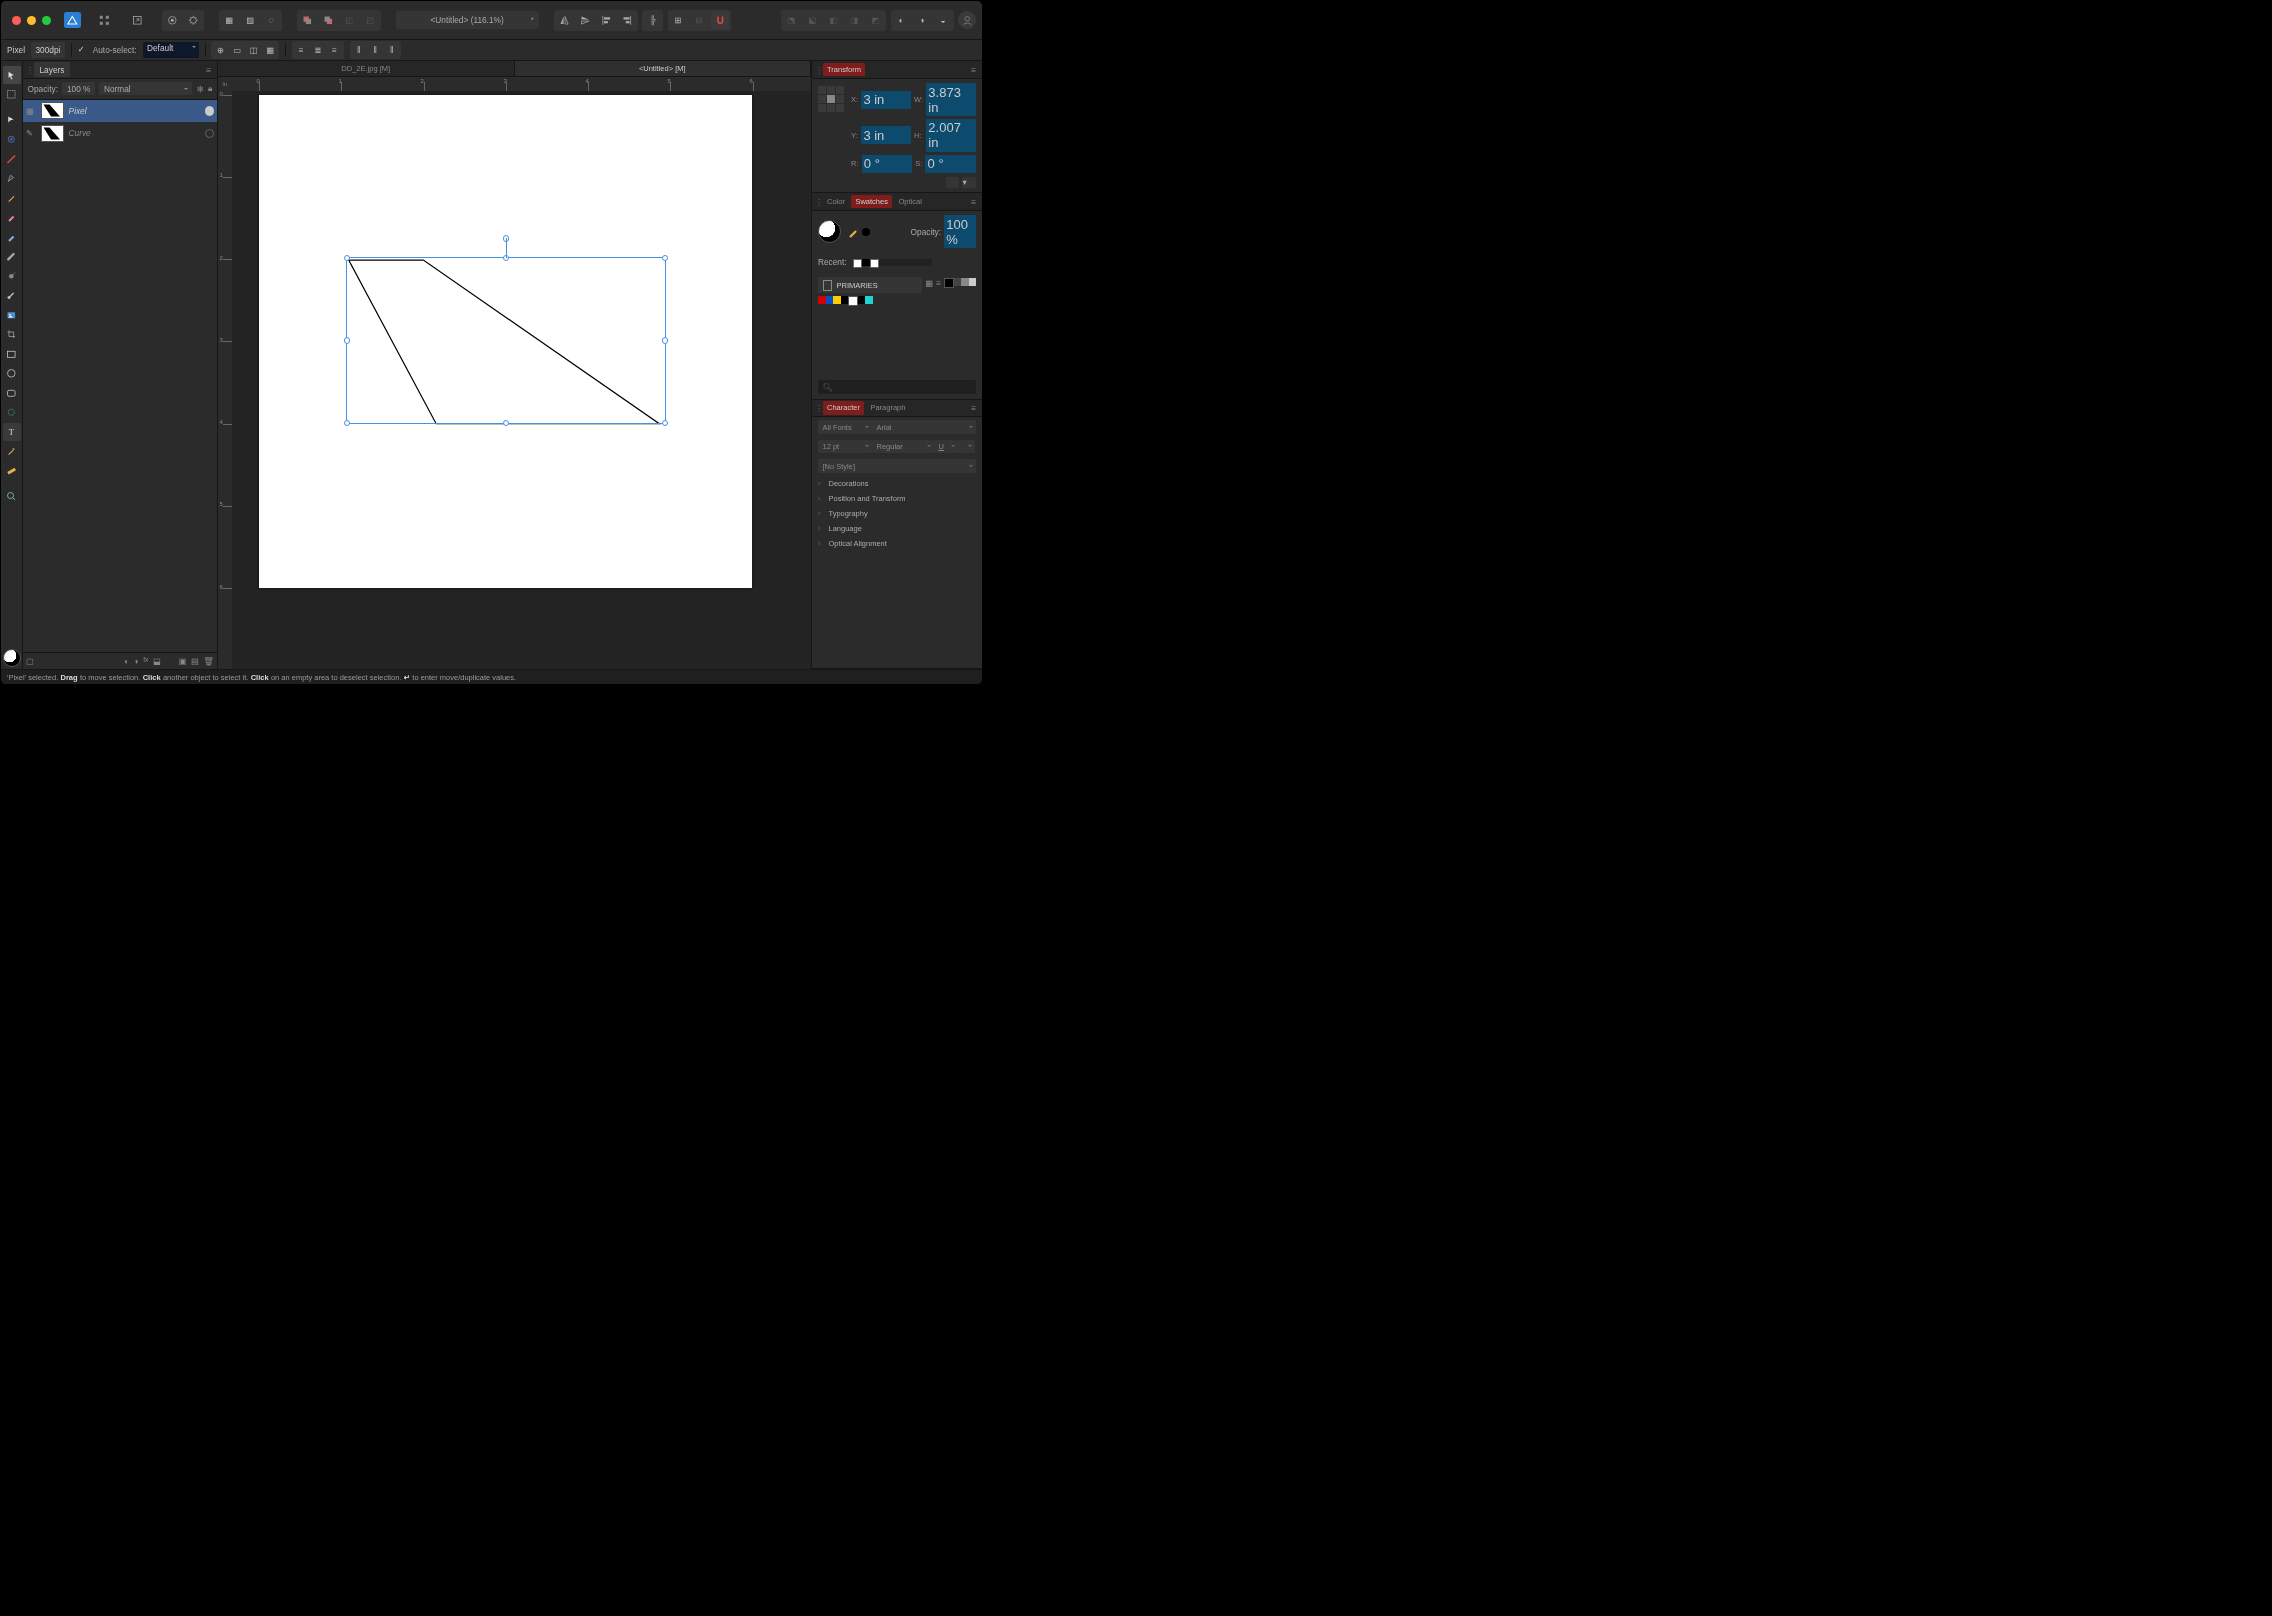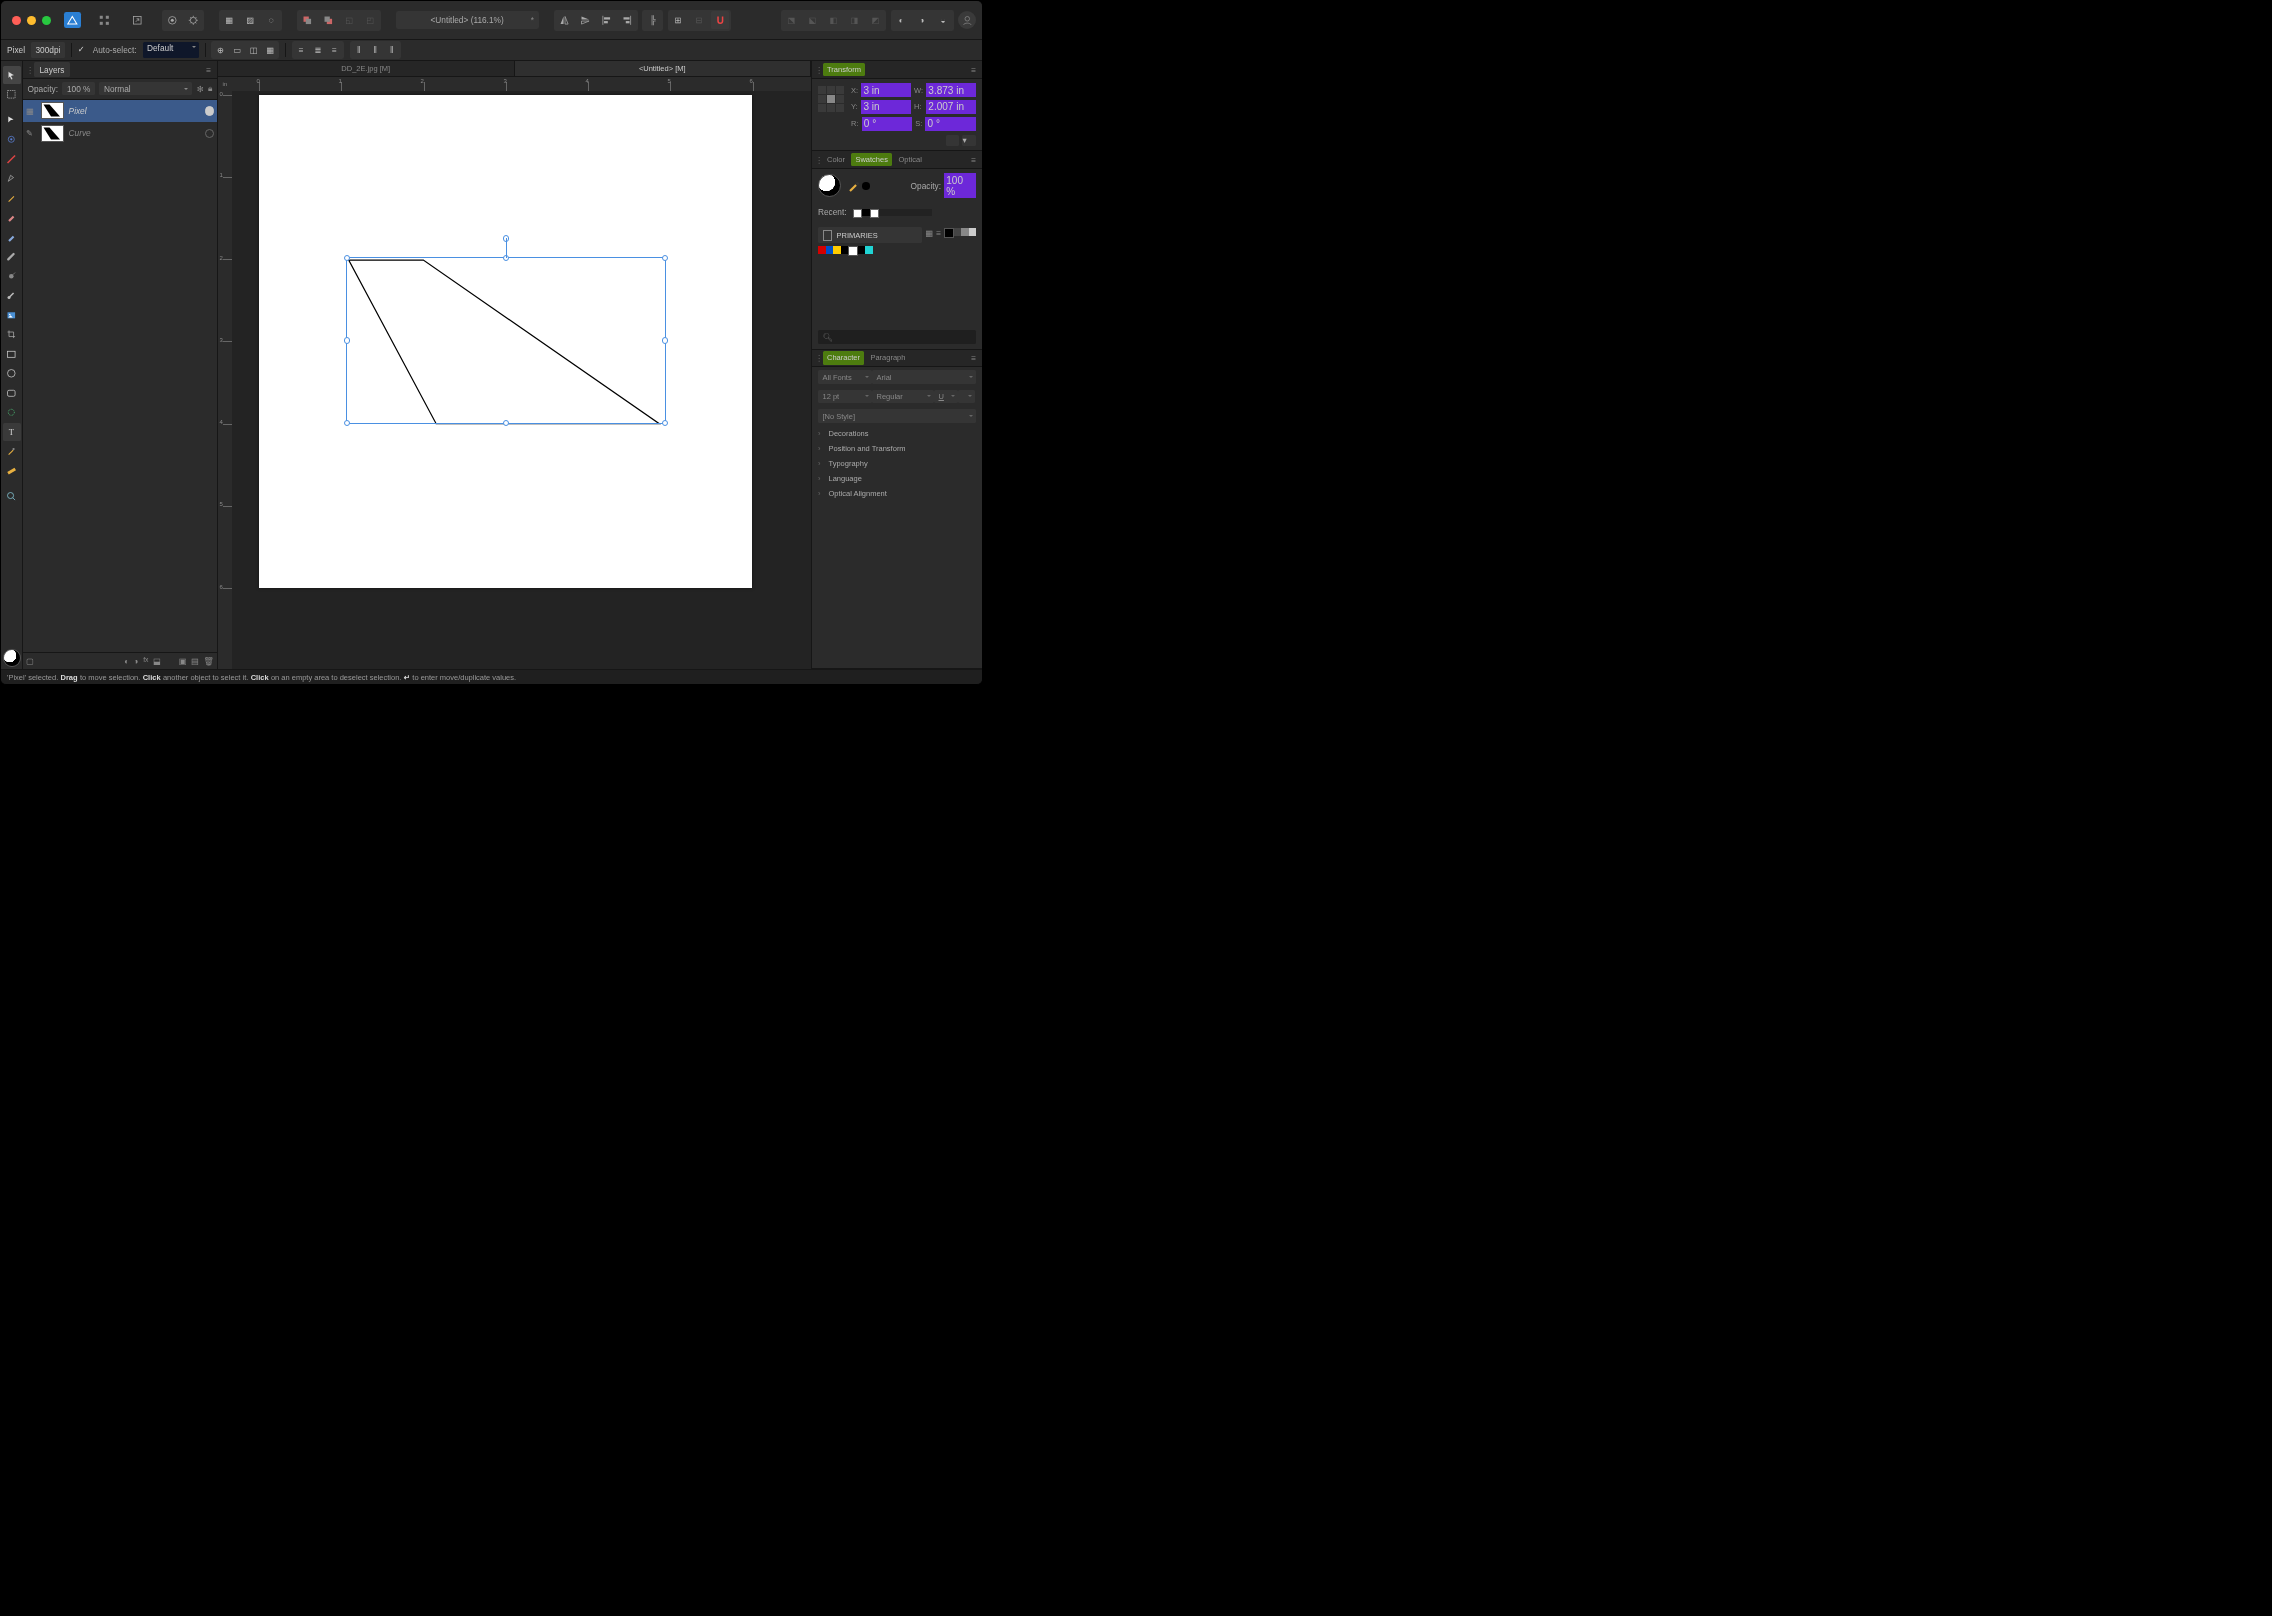--- a/index.html
+++ b/index.html
@@ -71,28 +71,28 @@
 .rlabel{position:absolute;font-size:6px;color:#888}
 .viewport{position:absolute;top:13.6px;left:13.6px;right:0;bottom:0;background:#232323}
 .page{position:absolute;background:#fff;box-shadow:0 0 3px rgba(0,0,0,.5)}
 .selbox{position:absolute;border:0.8px solid #4a90e2}
 .handle{position:absolute;width:4.5px;height:4.5px;background:#fff;border:0.8px solid #4a90e2;border-radius:50%;margin:-3px 0 0 -3px}
 
 .rightpanel{width:170px;background:#2b2b2b;border-left:0.8px solid #161616;display:flex;flex-direction:column;overflow:hidden}
 .subpanel{border-bottom:0.8px solid #161616;display:flex;flex-direction:column}
 .sp-tabs{height:16.6px;display:flex;align-items:center;background:#262626;border-bottom:0.8px solid #161616;padding:0 3px;gap:1.5px}
 .sp-tab{padding:2.3px 4.5px;color:#888;font-size:7.5px;border-radius:1.5px;cursor:pointer}
-.sp-tab.active{background:#4d7c0f;color:#ccc}
+.sp-tab.active{background:#7f1d1d;color:#ccc}
 .sp-body{padding:4.5px 6px}
 .tf-grid{display:flex;gap:6px}
 .anchor{width:27px;height:27px;margin-top:3px;display:grid;grid-template-columns:repeat(3,7.5px);grid-template-rows:repeat(3,7.5px);gap:1.5px}
 .anchor div{background:#3a3a3a}
 .anchor div.c{background:#888}
 .tf-fields{flex:1;display:grid;grid-template-columns:auto 1fr auto 1fr;gap:2.3px 3px;align-items:center;font-size:7.5px;color:#888}
-.tf-fields input,.numbox{background:#6d28d9;border:0;color:#ccc;padding:1.5px 2.3px;width:100%;font-size:10px;box-sizing:border-box}
+.tf-fields input,.numbox{background:#0c4a6e;border:0;color:#ccc;padding:1.5px 2.3px;width:100%;font-size:13px;box-sizing:border-box}
 .tf-r2{display:grid;grid-template-columns:auto 1fr auto 1fr;gap:2.3px 3px;align-items:center;font-size:7.5px;color:#888;margin-top:3px}
 .tf-foot{display:flex;justify-content:flex-end;gap:3px;margin-top:4.5px}
 .tf-foot .box{width:13.6px;height:10.6px;background:#353535;border-radius:1.5px}
 .colorwell{width:21px;height:21px;border-radius:50%;background:radial-gradient(circle at 35% 35%,#fff 0%,#fff 45%,#000 46%,#000 100%);border:0.8px solid #555}
 .swatch-row{display:flex;gap:0;margin-top:3px}
 .sw{width:7.5px;height:7.5px}
 .sel-row{background:#353535;border-radius:1.5px;padding:2.3px 4.5px;display:flex;align-items:center;gap:4.5px;font-size:7.5px;color:#ccc;margin-top:4.5px}
 .sel-row::before{content:"";width:7.5px;height:9px;border:0.8px solid #888;display:inline-block}
 .shade-row{display:flex;margin-left:auto;gap:0}
 .shade-row .sh{width:7.5px;height:7.5px}

